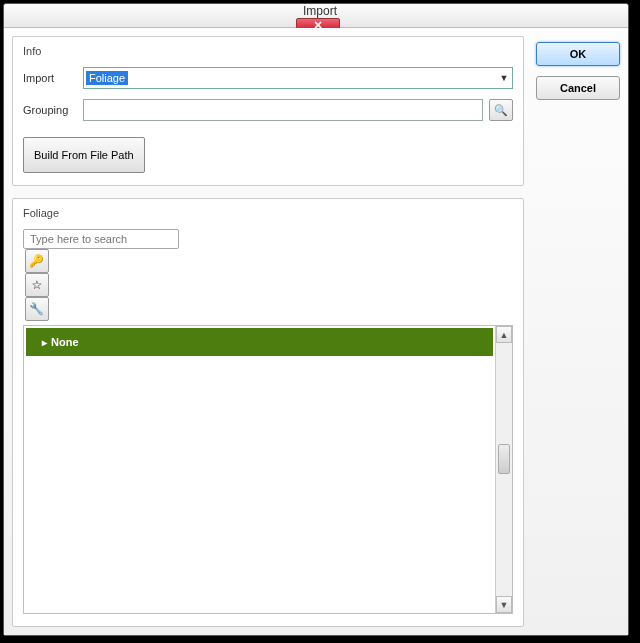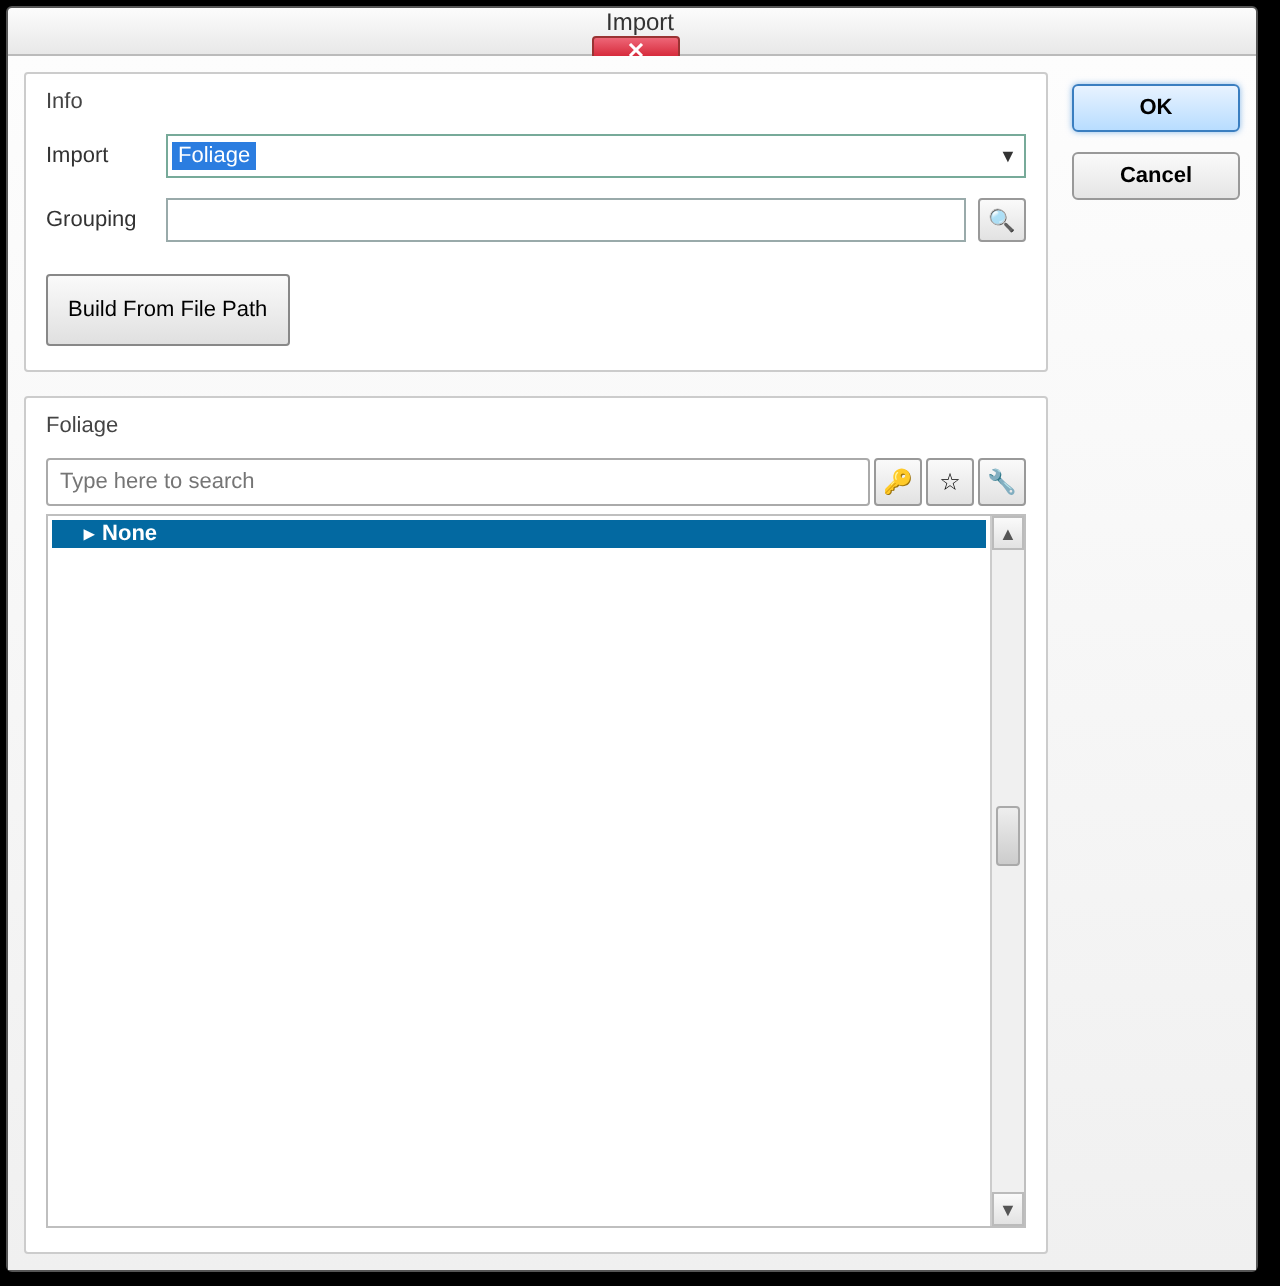--- a/index.html
+++ b/index.html
@@ -24,27 +24,27 @@
 
 .package-input { display: flex; align-items: center; border: 1px solid #7a9; background: #fff; height: 22px; }
 .package-sel { background: #2b7de0; color: #fff; padding: 1px 3px; margin-left: 2px; font-size: 11px; }
 .package-arrow { margin-left: auto; width: 16px; text-align: center; color: #333; font-size: 9px; }
 
 .icon-btn { width: 24px; height: 22px; border: 1px solid #999; background: linear-gradient(#fafafa,#e2e2e2); border-radius: 2px; margin-left: 6px; display: flex; align-items: center; justify-content: center; font-size: 11px; }
 
 .build-btn { height: 36px; padding: 0 10px; border: 1px solid #888; background: linear-gradient(#fafafa,#e0e0e0); border-radius: 2px; font-size: 11px; align-self: flex-start; margin-top: 6px; }
 
 .options-group { flex: 1; display: flex; flex-direction: column; }
-.search-row { display: flex; align-items: flex-start; margin-bottom: 4px; }
+.search-row { display: flex; align-items: flex-start; margin-bottom: 4px; flex-direction: column; }
 .search-input { flex: 1; height: 24px; border: 1px solid #aaa; background: #fff; padding: 3px 6px; font-size: 11px; color: #999; border-radius: 2px; }
 .sq-btn { width: 24px; height: 24px; border: 1px solid #999; background: linear-gradient(#fafafa,#e2e2e2); border-radius: 2px; margin-left: 2px; display: flex; align-items: center; justify-content: center; font-size: 12px; }
 
 .tree-wrap { flex: 1; border: 1px solid #bfbfbf; background: #fff; position: relative; display: flex; }
 .tree-content { flex: 1; overflow: hidden; }
-.none-row { background: #0369a1; color: #fff; height: 14px; display: flex; align-items: center; padding-left: 16px; font-weight: bold; font-size: 11px; margin: 2px; }
+.none-row { background: #4d7c0f; color: #fff; height: 28px; display: flex; align-items: center; padding-left: 16px; font-weight: bold; font-size: 11px; margin: 2px; }
 .none-row::before { content: "▸"; margin-right: 4px; font-size: 10px; }
 .vscroll { width: 17px; background: #f0f0f0; border-left: 1px solid #ccc; display: flex; flex-direction: column; }
 .scroll-arrow { height: 17px; display: flex; align-items: center; justify-content: center; font-size: 9px; color: #555; background: linear-gradient(#fafafa,#e2e2e2); border: 1px solid #bbb; }
 .scroll-track { flex: 1; position: relative; }
 .scroll-thumb { position: absolute; left: 2px; right: 2px; top: 40%; height: 30px; background: linear-gradient(#eee,#ccc); border: 1px solid #aaa; border-radius: 2px; }
 
 .right-pane { width: 84px; display: flex; flex-direction: column; gap: 10px; padding-top: 6px; }
 .dlg-btn { height: 24px; border: 1px solid #7aa; background: linear-gradient(#f4faff,#d8ecf8); border-radius: 3px; font-size: 11px; font-weight: bold; }
 .dlg-btn.primary { border-color: #3a7ec0; background: linear-gradient(#e8f3ff,#b8ddff); box-shadow: 0 0 3px rgba(60,140,220,0.6); }
 .dlg-btn.plain { border-color: #999; background: linear-gradient(#fafafa,#e5e5e5); }

